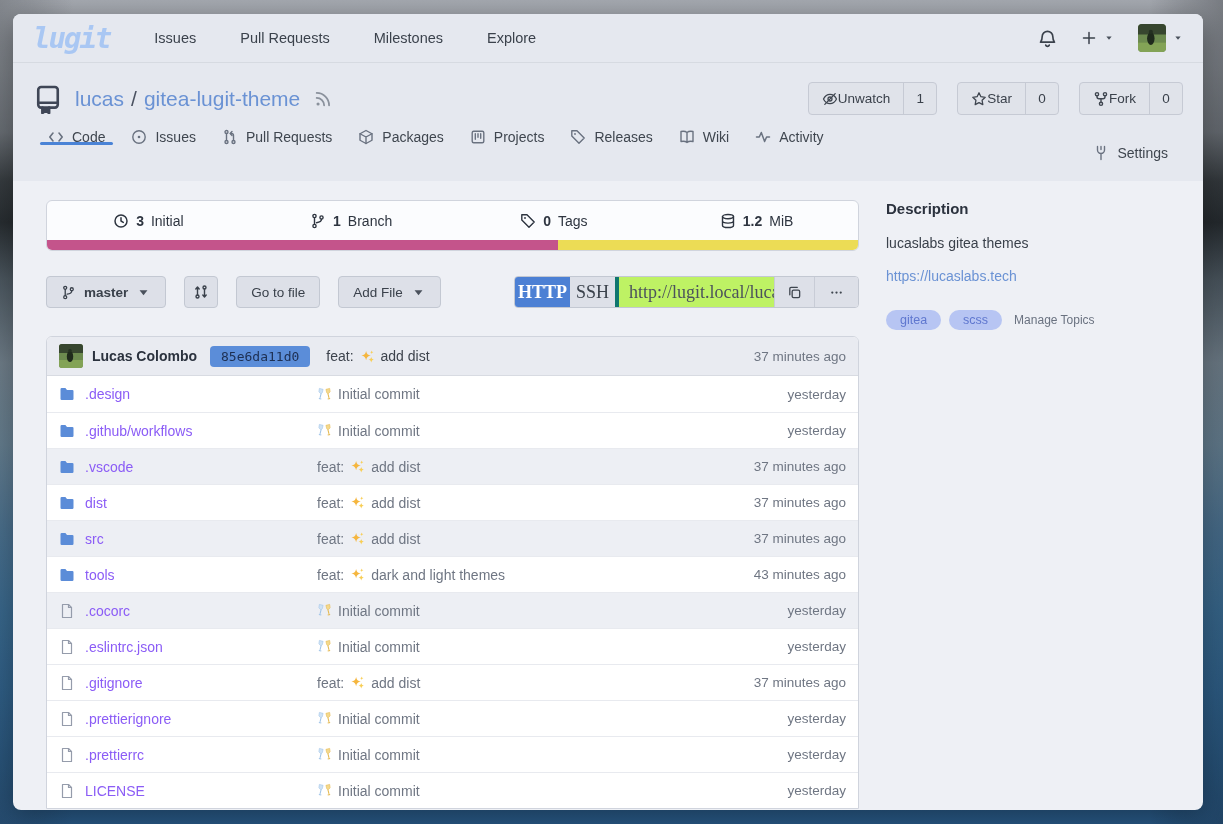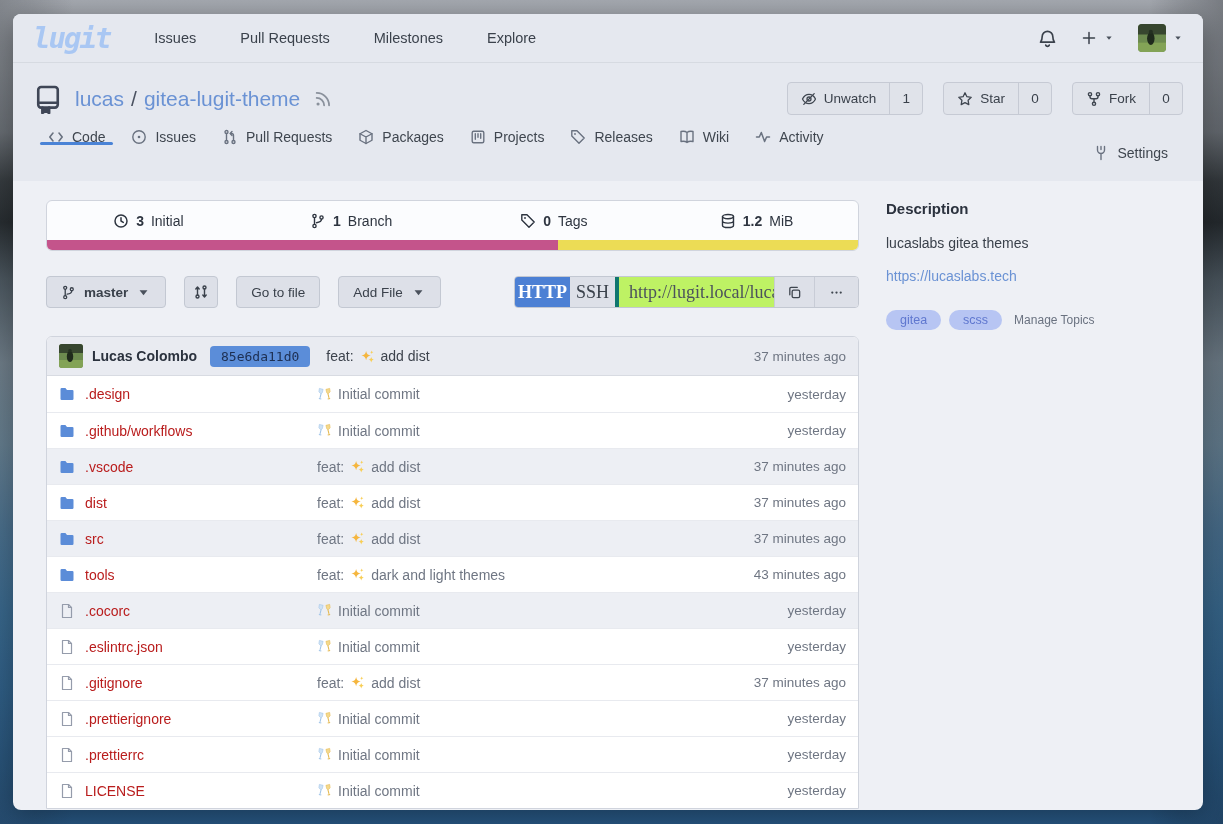--- a/index.html
+++ b/index.html
@@ -31,21 +31,21 @@
 
   .repo-title-row{ display:flex; align-items:center; padding:19px 20px 14px; }
   .repo-icon{ width:30px; height:30px; color:#3f4656; stroke-width:1.7; margin-right:12px; }
   .repo-title{ font-size:21px; }
   .repo-title a{ color:#6a92d4; text-decoration:none; }
   .repo-title .sep{ color:#4a5160; margin:0 7px; }
   .rss{ width:18px; height:18px; color:#8a919c; margin-left:14px; stroke-width:1.6; }
   .repo-actions{ margin-left:auto; display:flex; gap:20px; }
   .action-btn{ display:flex; height:33px; border:1px solid #c6cad4; border-radius:4px; background:#e0e3ea;
     font-size:13.5px; color:#3a414b; overflow:hidden; cursor:pointer; }
-  .action-main{ display:flex; align-items:center; gap:7px; padding:0 13px;text-align:center; }
+  .action-main{ display:flex; align-items:center; gap:0; padding:0 13px;text-align:center; }
   .action-main .icon{ width:16px; height:16px; color:#3f4650; }
   .action-count{ width:33px; display:flex; align-items:center; justify-content:center; border-left:1px solid #c6cad4; }
 
   .tabs-row{ display:flex; align-items:stretch; padding:0 22px; height:52px;flex-direction:column; }
   .tab{ position:relative; display:flex; align-items:center; gap:8px; padding:0 13px; font-size:14px;
     color:#3f464f; cursor:pointer; }
   .tab .icon{ width:16px; height:16px; color:#6a7280; }
   .tab.active::after{ content:""; position:absolute; left:5px; right:5px; bottom:0; height:3px;
     background:#4a83d6; border-radius:2px; }
   .tab-settings{ margin-left:auto; }
@@ -94,21 +94,21 @@
   .file-row{ display:flex; align-items:center; height:36px; padding:0 12px; font-size:14px;
     border-top:1px solid #e8eaef; background:#fff; cursor:pointer; }
   .file-row:first-of-type{ border-top:none; }
   .file-row.shaded{ background:#edeff4; }
   .cell-name{ width:258px; flex:none; display:flex; align-items:center; gap:10px; }
   .cell-name .icon{ width:16px; height:16px; }
   .file-row .icon-folder{ color:#5b8cd8; display:none; }
   .file-row .icon-doc{ color:#959cab; display:none; stroke-width:1.2; }
   .file-row.folder .icon-folder{ display:inline-block; }
   .file-row.file .icon-doc{ display:inline-block; }
-  .file-name{ color:#b91c1c; }
+  .file-name{ color:#8b5cf6; }
   .cell-msg{ flex:1; display:flex; align-items:center; gap:6px; color:#6f7683; min-width:0; }
   .msg-prefix:empty{ display:none; }
   .msg-icon{ width:15px; height:15px; display:none; }
   .file-row.sparkles .icon-sparkles, .commit-msg .icon-sparkles{ display:inline-block; }
   .file-row.glasses .icon-glasses{ display:inline-block; }
   .cell-time{ width:150px; flex:none; text-align:right; color:#6f7683; font-size:13.5px; }
 
   
   .sb-title{ font-size:15px; font-weight:bold; color:#2b323e; }
   .sb-desc{ margin-top:18px; font-size:14px; color:#3a414b; }

